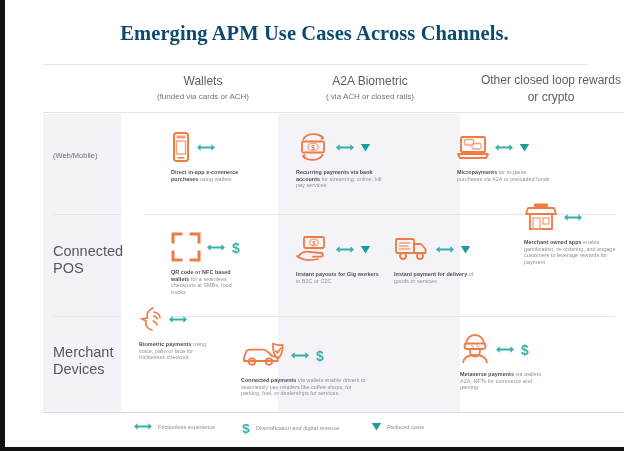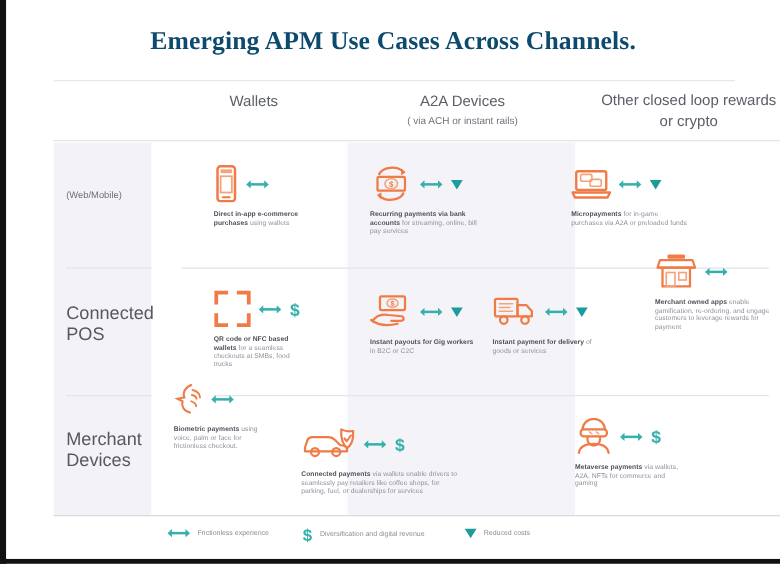--- a/index.html
+++ b/index.html
@@ -86,24 +86,25 @@
 
   <div class="title">Emerging APM Use Cases Across Channels.</div>
   <div class="title-rule"></div>
 
   <div class="band band-left"></div>
   <div class="band band-a2a"></div>
 
   <div class="col-headers">
     <div class="col-head ch-a">
       <div class="ch-title">Wallets</div>
+      <div class="ch-sub">(funded via cards or ACH)</div>
     </div>
     <div class="col-head ch-b">
-      <div class="ch-title">A2A Devices</div>
-      <div class="ch-sub">( via ACH or instant rails)</div>
+      <div class="ch-title">A2A Biometric</div>
+      <div class="ch-sub">( via ACH or closed rails)</div>
     </div>
     <div class="col-head ch-c">
       <div class="ch-title">Other closed loop rewards or crypto</div>
     </div>
   </div>
   <div class="head-rule"></div>
 
   <div class="rowlabel rl-1">
     <div class="rl-sub">(Web/Mobile)</div>
   </div>

